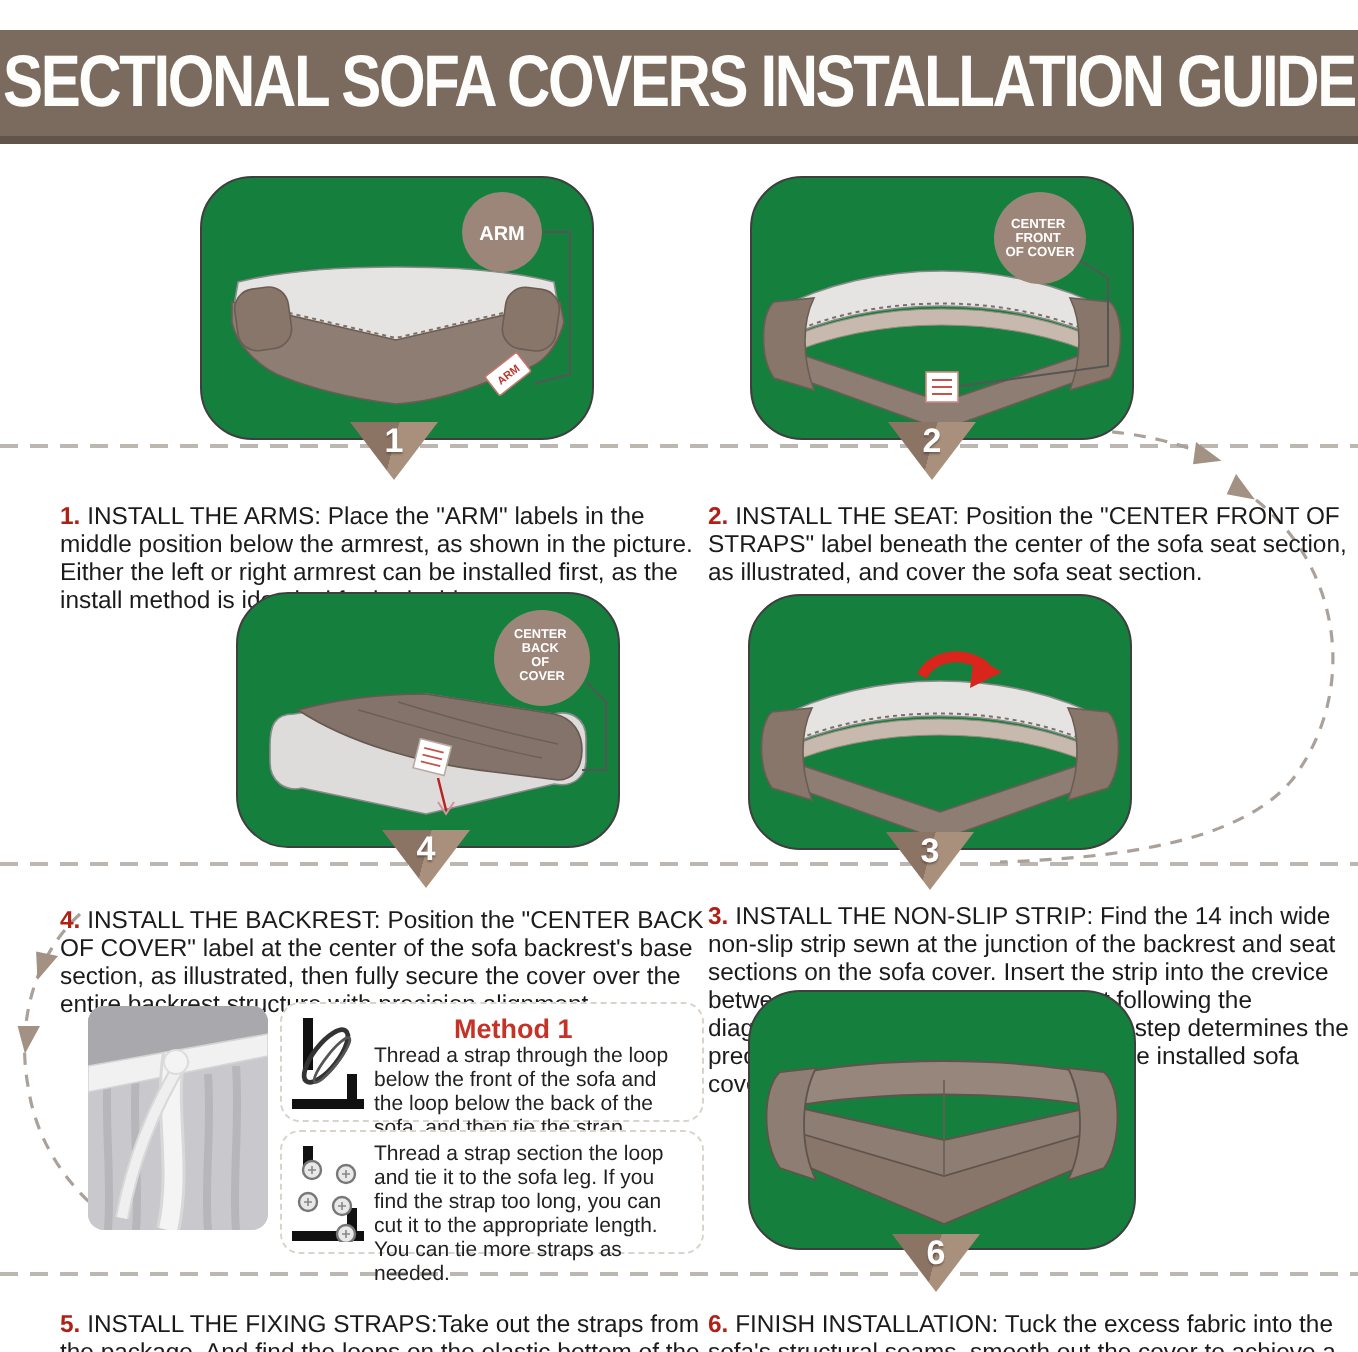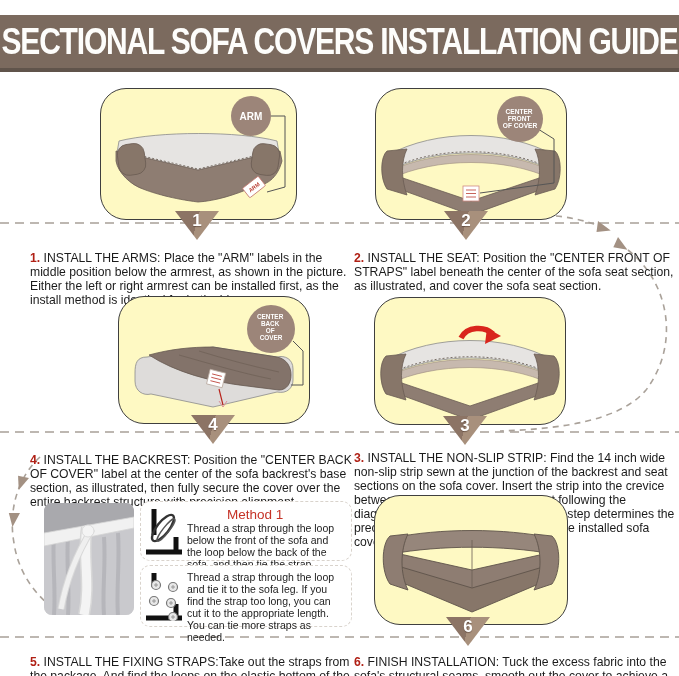--- a/index.html
+++ b/index.html
@@ -6,38 +6,38 @@
   #page{position:relative;width:679px;height:676px;background:#fff;overflow:hidden;
         font-family:"Liberation Sans",sans-serif;color:#1b1b1b;margin-top:15px;}
   
   .hdr{position:absolute;left:0;top:0;width:679px;height:53px;background:#7b6a5e;
        border-bottom:4px solid #60544b;display:flex;align-items:center;justify-content:center;}
   .hdr .t{color:#fdfdfb;font-weight:bold;font-size:30px;letter-spacing:-1.2px;white-space:nowrap;
           transform:scaleY(1.22);transform-origin:center;}
   
   #lines{position:absolute;left:0;top:0;z-index:1;}
   
-  .panel{position:absolute;background:#fef9c3;border:1.6px solid #3f3f3f;border-radius:26px;z-index:2;overflow:hidden;}
+  .panel{position:absolute;background:#15803d;border:1.6px solid #3f3f3f;border-radius:26px;z-index:2;overflow:hidden;}
   .panel svg{display:block;}
   
   .ribbon{position:absolute;width:44px;height:29px;z-index:3;
           background:linear-gradient(105deg,#8c7465 48%,#a8907c 48%);
           clip-path:polygon(0 0,100% 0,50% 100%);text-align:center;}
   .ribbon span{display:block;color:#fff;font-weight:bold;font-size:17px;line-height:19px;
                text-shadow:0 1px 1px rgba(60,40,30,.45);}
   
   .step{position:absolute;z-index:2;font-size:12.2px;line-height:14px;}
   .step .num{color:#b02015;font-weight:bold;}
   
   .photo{position:absolute;left:44px;top:488px;width:90px;height:112px;border-radius:8px;
          overflow:hidden;z-index:2;box-shadow:0 0 0 1px #d8d8d8 inset;}
   
   .mbox{position:absolute;width:212px;z-index:2;border:1.6px dashed #d9d3cc;border-radius:10px;
         padding:5px 6px 4px 46px;box-sizing:border-box;background:#fff;}
-  .mbox .mh{color:#c53327;font-weight:normal;font-size:13.5px;line-height:15px;margin:0;padding-left:40px;}
+  .mbox .mh{color:#c53327;font-weight:bold;font-size:13.5px;line-height:15px;margin:0;padding-left:40px;}
   .mbox .mt{font-size:10.5px;line-height:11.9px;margin:1px 0 0 0;color:#222;}
   .mbox .micon{position:absolute;left:5px;top:7px;}
 </style>
 </head>
 <body>
 
 <div id="page">
 
   <svg id="lines" width="679" height="676">
     <path d="M0,208 H679" stroke="#bdb7b1" stroke-width="2" stroke-dasharray="9 6" fill="none"></path>
@@ -187,21 +187,21 @@
         <circle cx="10" cy="12" r="4.5"></circle>
           <circle cx="27" cy="14" r="4.5"></circle>
         <circle cx="8" cy="28" r="4.5"></circle>
           <circle cx="25" cy="30" r="4.5"></circle>
         <circle cx="27" cy="44" r="4.5"></circle>
       </g>
       <g stroke="#888" stroke-width="0.8">
         <path d="M8,12 H12 M10,10 V14 M25,14 H29 M27,12 V16 M6,28 H10 M8,26 V30 M23,30 H27 M25,28 V32 M25,44 H29 M27,42 V46"></path>
       </g>
     </svg>
-    <p class="mt">Thread a strap through the loop and tie it to the sofa leg. If you find the strap too long, you can cut it to the appropriate length. You can tie more straps as needed.</p>
+    <p class="mt">Thread a strap section the loop and tie it to the sofa leg. If you find the strap too long, you can cut it to the appropriate length. You can tie more straps as needed.</p>
   </div>
 
   <div class="panel" style="left:374px;top:480px;width:192px;height:128px">
     <svg width="192" height="128" viewBox="0 0 192 128">
       <path d="M16,42 C66,32 128,32 178,42 L178,58 C128,49 66,49 16,58 Z" fill="#96867b" stroke="#5f544b" stroke-width="0.9"></path>
       <path d="M16,56 L97,74 L178,56 L178,70 L97,94 L16,70 Z" fill="#8e7d72" stroke="#5f544b" stroke-width="0.9"></path>
       <path d="M16,68 L97,92 L178,68 L178,82 L97,116 L16,82 Z" fill="#877669" stroke="#5f544b" stroke-width="0.9"></path>
       <path d="M15,40 C6,48 6,76 15,88 L33,94 C25,78 25,54 33,38 Z" fill="#8e7d72" stroke="#5f544b" stroke-width="0.9"></path>
       <path d="M177,40 C186,48 186,76 177,88 L159,94 L159,94 C167,78 167,54 159,38 Z" fill="#8e7d72" stroke="#5f544b" stroke-width="0.9"></path>
       <path d="M97,44 V74 M97,74 V92" stroke="#6b5d54" stroke-width="0.8"></path>

